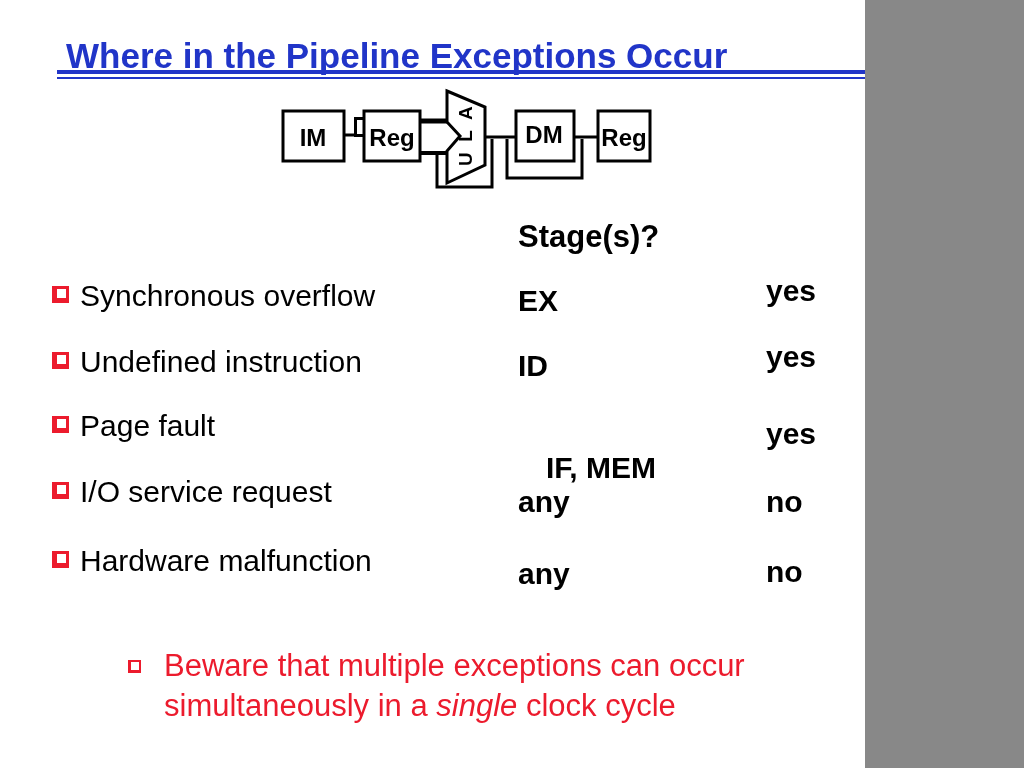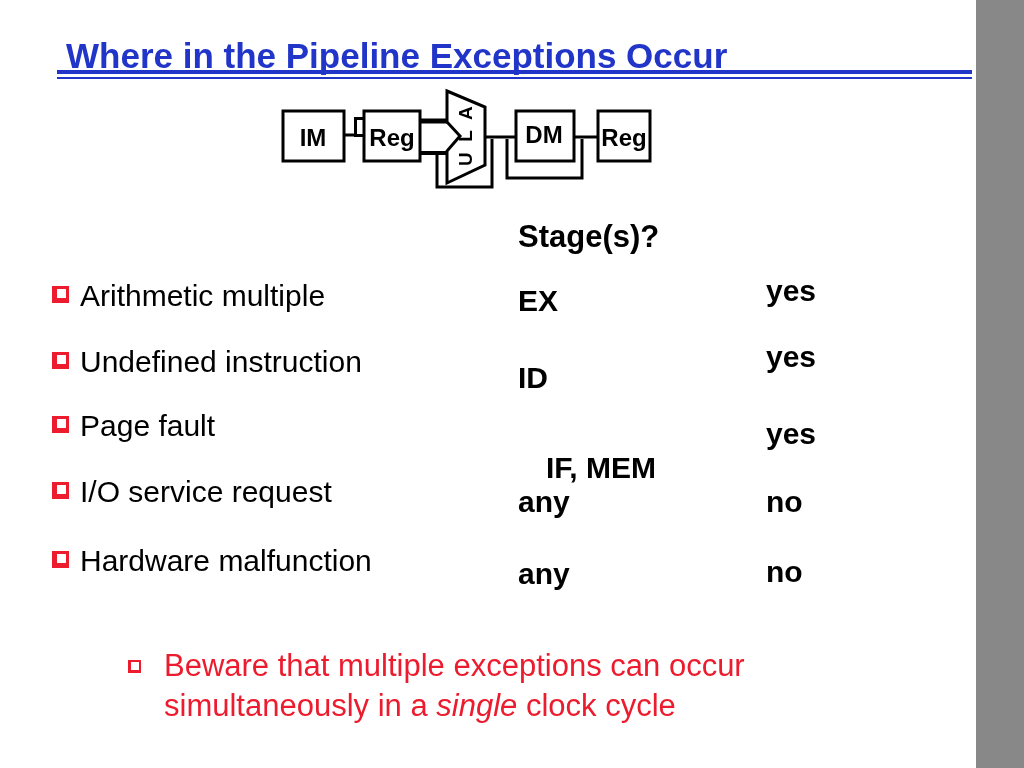--- a/index.html
+++ b/index.html
@@ -2,21 +2,21 @@
 <html><head>
 <meta charset="utf-8">
 <style>
   :root{
     --blue:#2135C8;
     --red:#EC1B2D;
   }
   html,body{margin:0;padding:0;background:#888;}
   .slide{
     position:relative;
-    width:976px;height:768px;
+    width:865px;height:768px;
     background:#ffffff;
     overflow:hidden;
     font-family:"Liberation Sans","DejaVu Sans",sans-serif;
     color:#000;
   }
   .abs{position:absolute;white-space:nowrap;}
   .title{
     left:66px;top:36px;
     font-size:35px;font-weight:bold;
     color:var(--blue);
@@ -103,41 +103,41 @@
     <text x="544" y="134" font-size="24" text-anchor="middle" dominant-baseline="central">DM</text>
 
     <rect x="598" y="111" width="52" height="50" fill="#fff" stroke="#000" stroke-width="3"></rect>
     <text x="624" y="137" font-size="24" text-anchor="middle" dominant-baseline="central">Reg</text>
   </svg>
 
   <div class="abs col-header" style="left:518px;top:219px;font-weight:bold;">Stage(s)?</div>
 
   <div class="abs row-label" style="top:279px;">
     <span class="bullet"></span>
-    <span>Arithmetic multiple</span>
+    <span>Synchronous overflow</span>
   </div>
   <div class="abs row-label" style="top:409px;">
     <span class="bullet"></span>
     <span>Page fault</span>
   </div>
   <div class="abs row-label" style="top:345px;">
     <span class="bullet"></span>
     <span>Undefined instruction</span>
   </div>
   <div class="abs row-label" style="top:475px;">
     <span class="bullet"></span>
     <span>I/O service request</span>
   </div>
   <div class="abs row-label" style="top:544px;">
     <span class="bullet"></span>
     <span>Hardware malfunction</span>
   </div>
 
   <div class="abs cell" style="left:518px;top:284px;">EX</div>
-  <div class="abs cell" style="left:518px;top:361px;">ID</div>
+  <div class="abs cell" style="left:518px;top:349px;">ID</div>
   <div class="abs cell" style="left:546px;top:404px;margin-top:47px;">IF, MEM</div>
   <div class="abs cell" style="left:518px;top:485px;">any</div>
   <div class="abs cell" style="left:518px;top:557px;">any</div>
 
   <div class="abs cell" style="left:766px;top:274px;">yes</div>
   <div class="abs cell" style="left:766px;top:340px;">yes</div>
   <div class="abs cell" style="left:766px;top:417px;">yes</div>
   <div class="abs cell" style="left:766px;top:485px;">no</div>
   <div class="abs cell" style="left:766px;top:555px;">no</div>
 

